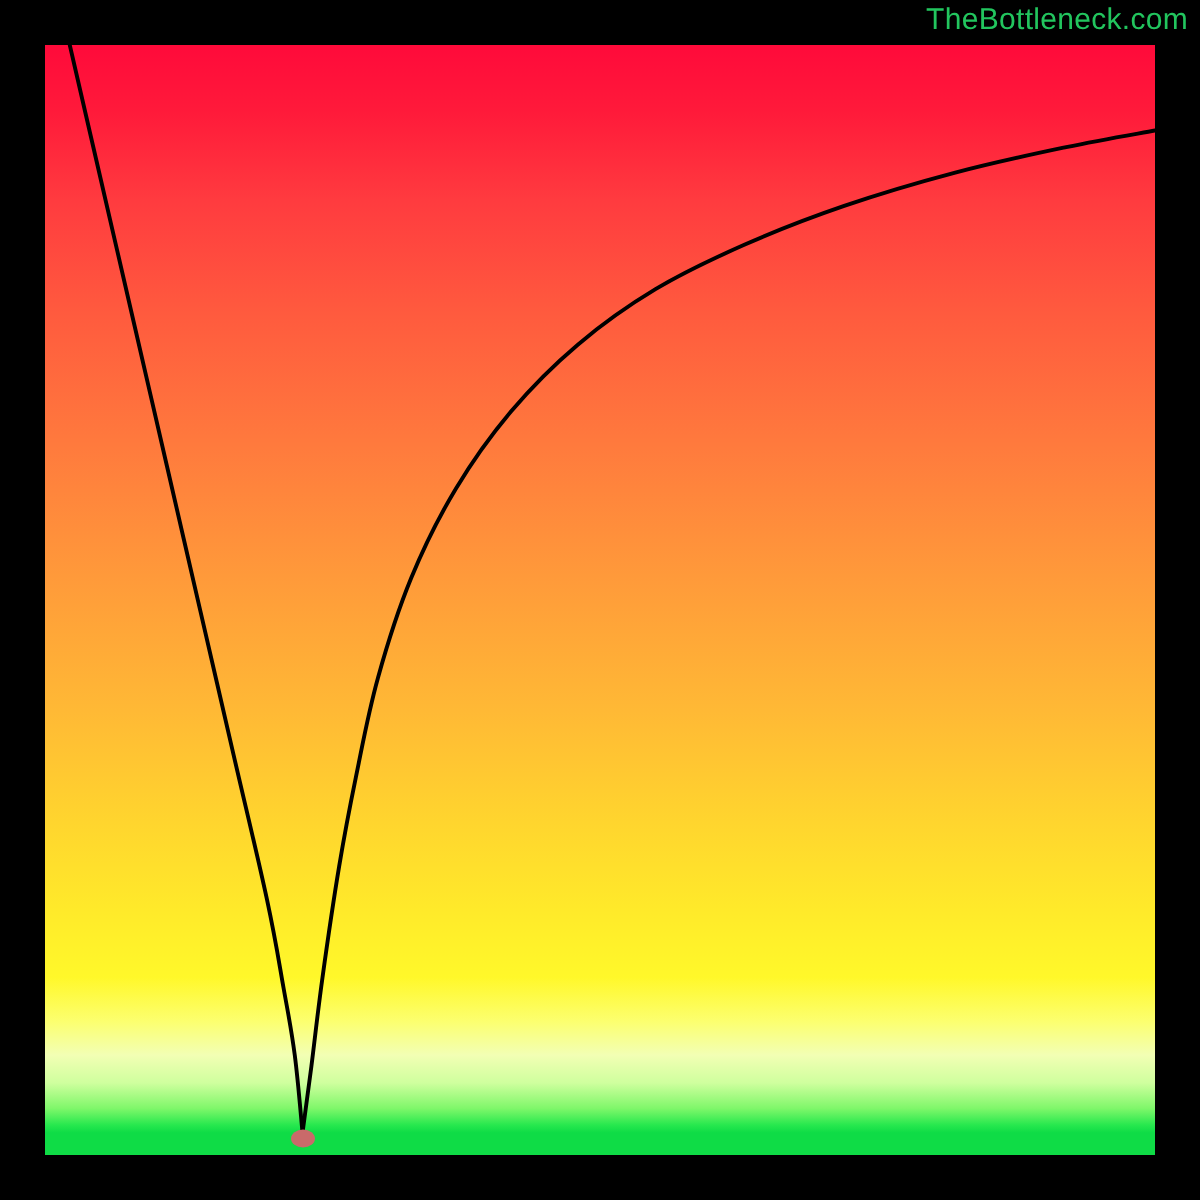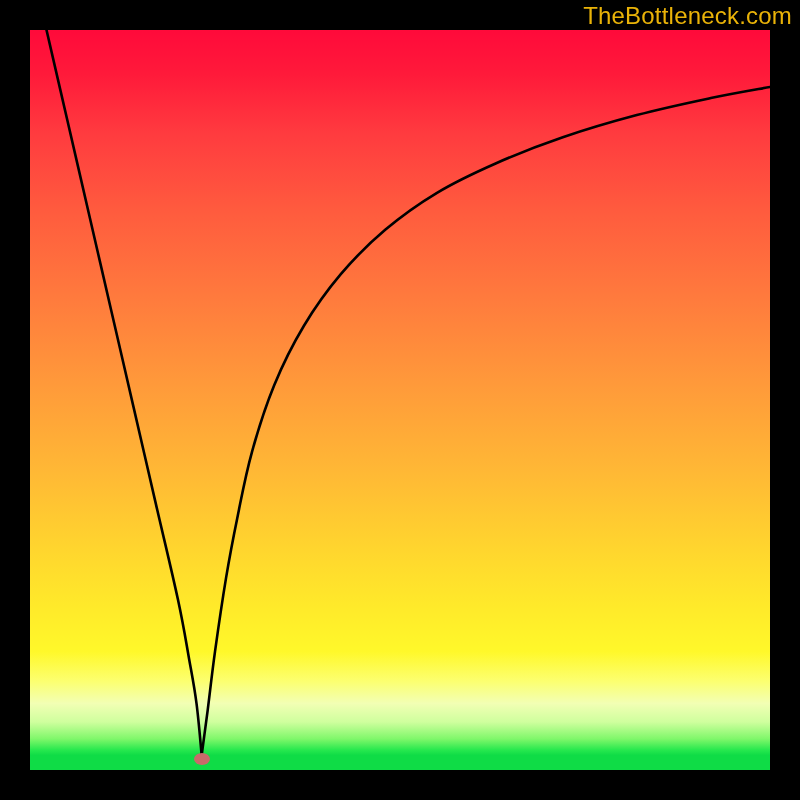--- a/index.html
+++ b/index.html
@@ -42,22 +42,22 @@
       #7ff76a 95.8%,
       #27e84e 97.3%,
       #0fdc46 98%,
       #0fdc46 100%
     );
   }
   .watermark {
     position: absolute;
     top: 2px;
     right: 8px;
-    color: #eab308;
-    font-size: 24px;
+    color: #22c55e;
+    font-size: 20px;
     font-weight: 400;
     letter-spacing: 0.2px;
     z-index: 5;
   }
   svg.overlay {
     position: absolute;
     left: 0;
     top: 0;
     width: 740px;
     height: 740px;

